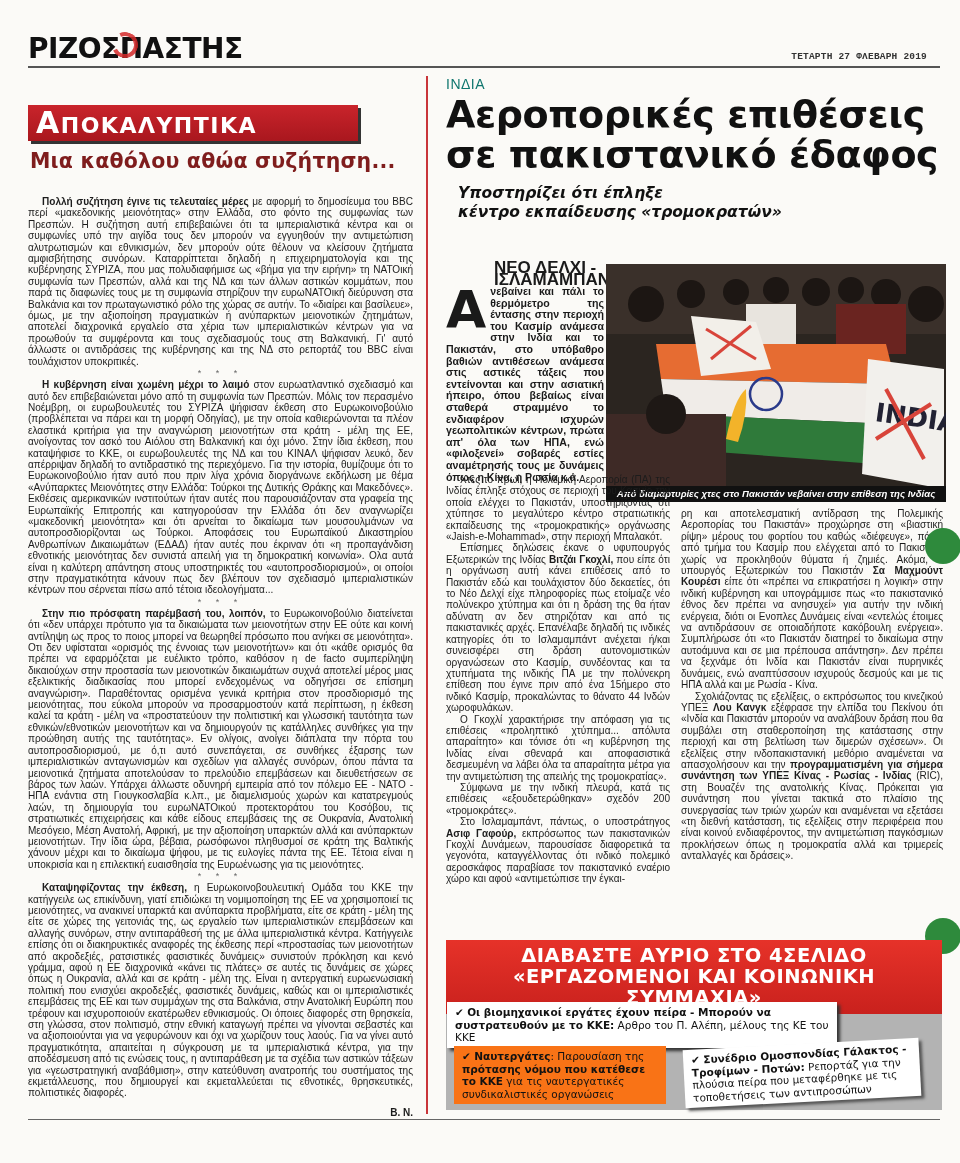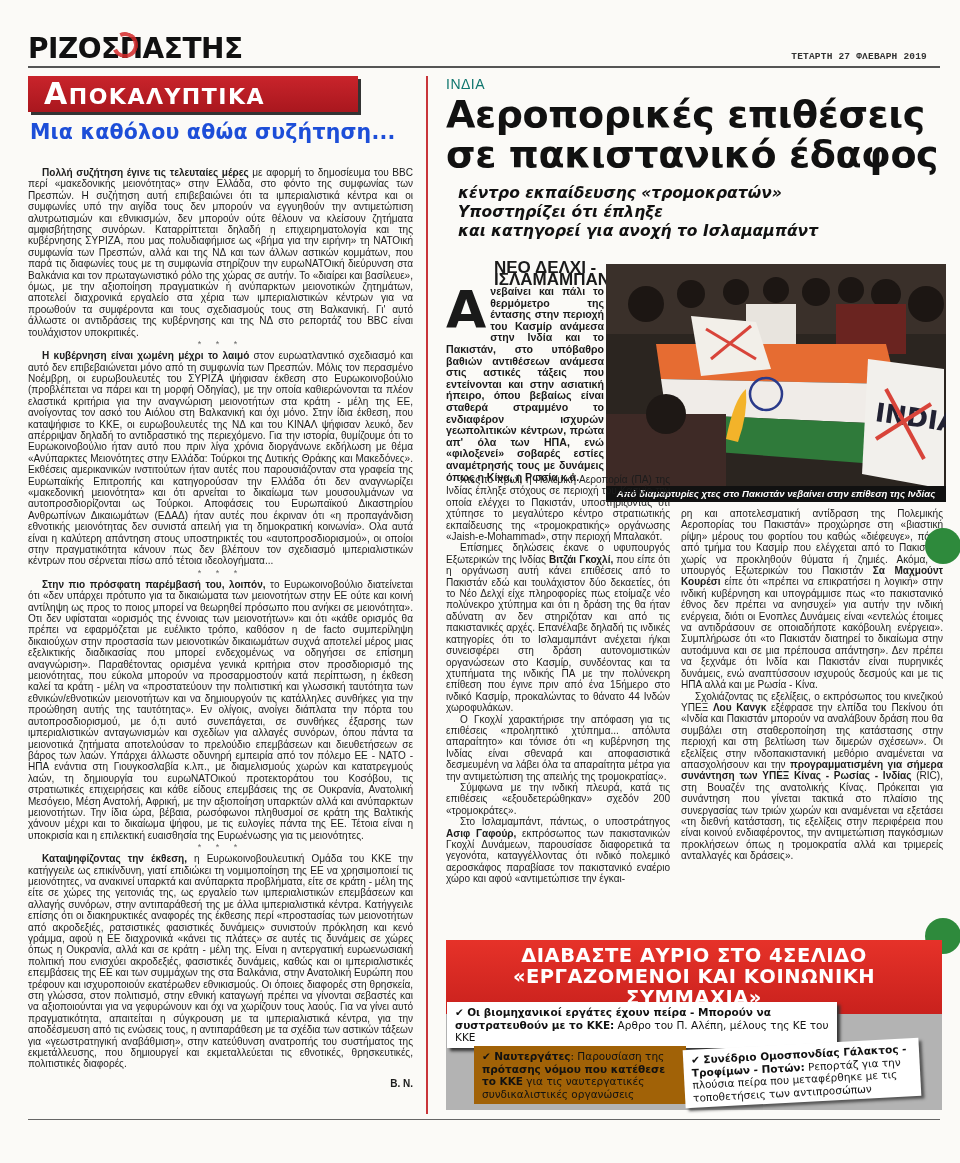--- a/index.html
+++ b/index.html
@@ -7,23 +7,23 @@
     body { font-family: "Liberation Sans", sans-serif; color: #1a1a1a; position: relative; }
 
     .masthead { position: absolute; left: 28px; top: 34px; width: 910px; height: 32px; }
     .logo { position: absolute; left: 0; top: 0; font-family: "DejaVu Sans", sans-serif; font-weight: 900; font-size: 28px; letter-spacing: -0.5px; color: #111; line-height: 30px; }
     .logo .hammer { position: absolute; left: 84px; top: -2px; width: 26px; height: 26px; border: 4px solid #d42a2a; border-radius: 50%; border-left-color: transparent; transform: rotate(20deg); opacity: 0.85; }
     .date { position: absolute; right: 11px; top: 17px; font-family: Liberation Mono, monospace; font-size: 9.5px; font-weight: bold; color: #333; letter-spacing: 0.2px; }
     .top-rule { position: absolute; left: 28px; top: 66px; width: 912px; height: 2px; background: #555; }
 
     
     .left { position: absolute; left: 28px; top: 76px; width: 385px; }
-    .section-banner { width: 330px; height: 36px; background: linear-gradient(180deg,#c9242b,#a9171e); box-shadow: 3px 3px 0 #333; color: #fff; font-family: "DejaVu Sans", sans-serif; font-size: 22px; letter-spacing: 1.5px; line-height: 36px; padding-left: 16px; font-weight: bold; }
+    .section-banner { width: 330px; height: 36px; background: linear-gradient(180deg,#c9242b,#a9171e); box-shadow: 3px 3px 0 #333; color: #fff; font-family: "DejaVu Sans", sans-serif; font-size: 22px; letter-spacing: 1.5px; line-height: 36px; padding-left: 8px; font-weight: bold; margin-top: 29px; }
     .section-banner .first { font-size: 30px; }
-    .left h2 { margin-top: 8px; font-family: "DejaVu Sans", sans-serif; font-weight: 900; font-size: 20.5px; letter-spacing: 0.2px; color: #1d4ed8; padding-left: 2px; }
+    .left h2 { margin-top: 8px; font-family: "DejaVu Sans", sans-serif; font-weight: 900; font-size: 20.5px; letter-spacing: 0.2px; color: #7f1d1d; padding-left: 2px; }
     .body-text { font-family: "Liberation Sans", sans-serif; font-size: 10.05px; line-height: 11.4px; text-align: justify; color: #1c1c1c; }
     .body-text p { text-indent: 14px; }
     .body-text b { font-weight: bold; }
     .left .body-text { margin-top: 23px; }
     .stars { text-align: center; font-size: 9px; color: #666; letter-spacing: 6px; height: 12px; line-height: 12px; }
     .signature { text-align: right; font-weight: bold; font-size: 10px; margin-top: 8px; font-family: "Liberation Sans", sans-serif; }
 
     .vrule { position: absolute; left: 426px; top: 76px; width: 2px; height: 1038px; background: #c9353a; }
 
     
@@ -45,21 +45,21 @@
     .col-b { position: absolute; left: 681px; top: 508px; width: 262px; }
 
     .green-dot { position: absolute; right: -18px; width: 36px; height: 36px; border-radius: 50%; background: #2e8a3c; }
 
     
     .promo { position: absolute; left: 446px; top: 940px; width: 496px; height: 170px; background: #b3b3b3; }
     .promo-head { background: linear-gradient(180deg,#e63229,#c9211d); color: #fff; font-family: "DejaVu Sans", sans-serif; font-weight: bold; font-size: 19.5px; line-height: 21px; text-align: center; padding: 5px 4px 6px; letter-spacing: 0.5px; }
     .promo-item { position: absolute; font-family: "DejaVu Sans", sans-serif; font-size: 10.5px; line-height: 12.5px; color: #111; padding: 4px 8px; }
     .promo-item b { font-weight: bold; }
     .promo-item.one { left: 1px; top: 62px; width: 390px; background: #fff; box-shadow: 3px 3px 3px #333; }
-    .promo-item.two { left: 8px; top: 106px; width: 212px; background: #a16207; margin-left: 20px; }
+    .promo-item.two { left: 8px; top: 106px; width: 212px; background: #f97316; }
     .promo-item.three { left: 238px; top: 104px; width: 236px; background: #fff; box-shadow: 3px 3px 3px #555; transform: rotate(-3deg); }
 
     .bottom-rule { position: absolute; left: 28px; top: 1119px; width: 912px; height: 1px; background: #666; }
   </style>
 </head>
 <body>
 
 <div class="masthead">
   <div class="logo">
     <span>ΡΙΖΟΣΠΑΣΤΗΣ</span>
@@ -86,23 +86,22 @@
 
 <div class="vrule"></div>
 
 <div class="right">
   <div class="kicker">ΙΝΔΙΑ</div>
   <div class="headline">
     <div>Αεροπορικές επιθέσεις</div>
     <div>σε πακιστανικό έδαφος</div>
   </div>
   <div class="subhead">
+    <div>Υποστηρίζει ότι έπληξε</div>
     <div>κέντρο εκπαίδευσης «τρομοκρατών»</div>
-    <div>Υποστηρίζει ότι έπληξε</div>
-    <div>και κατηγορεί για ανοχή το Ισλαμαμπάντ</div>
   </div>
 </div>
 
 <div class="intro-col">
   <div class="dateline">ΝΕΟ ΔΕΛΧΙ - ΙΣΛΑΜΑΜΠΑΝΤ.–</div>
   <div class="intro-text">
     <span class="dropcap">Α</span><span>νεβαίνει και πάλι το θερμόμετρο της έντασης στην περιοχή του Κασμίρ ανάμεσα στην Ινδία και το Πακιστάν, στο υπόβαθρο βαθιών αντιθέσεων ανάμεσα στις αστικές τάξεις που εντείνονται και στην ασιατική ήπειρο, όπου βεβαίως είναι σταθερά στραμμένο το ενδιαφέρον ισχυρών γεωπολιτικών κέντρων, πρώτα απ' όλα των ΗΠΑ, ενώ «φιλοξενεί» σοβαρές εστίες αναμέτρησής τους με δυνάμεις όπως η Κίνα, η Ρωσία κ.ά.</span>
   </div>
 </div>
 

